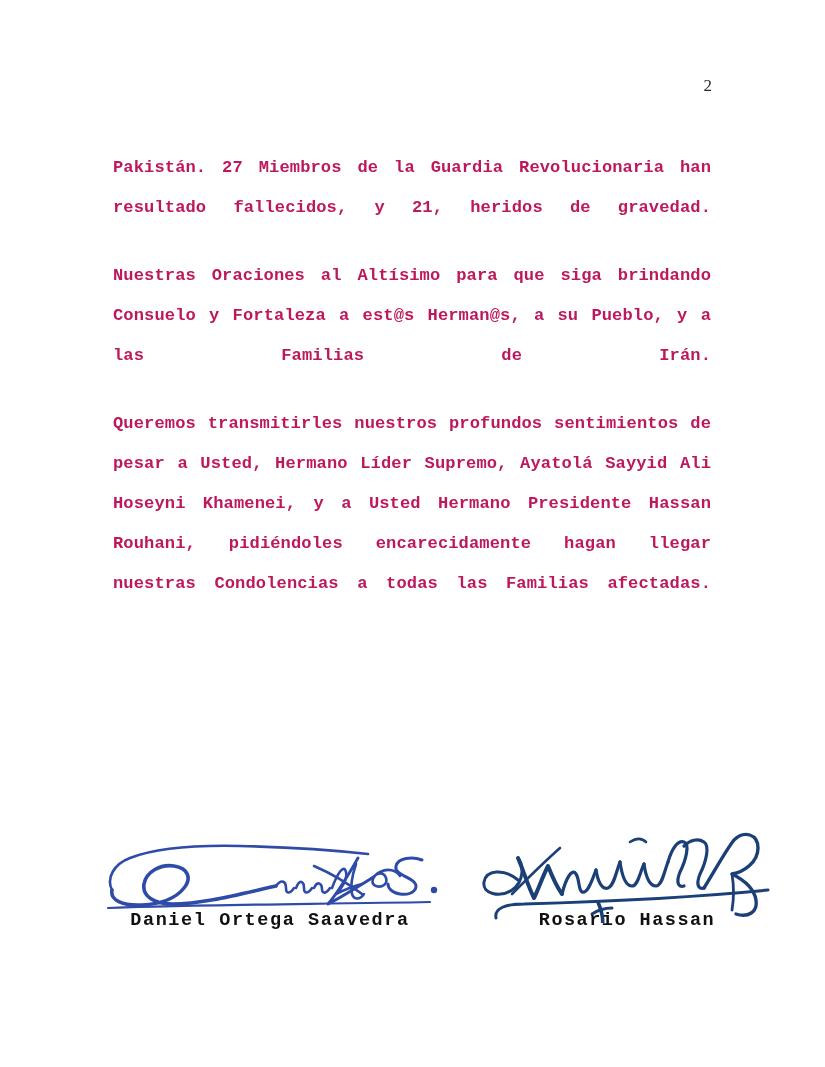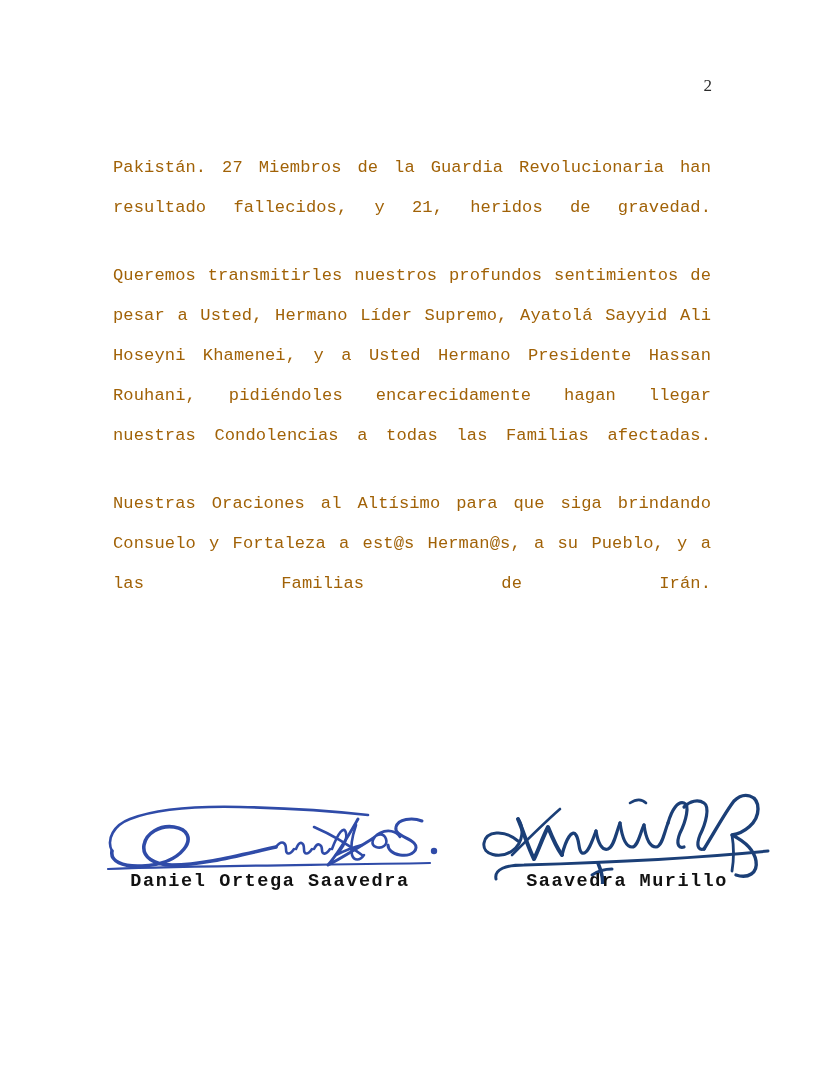--- a/index.html
+++ b/index.html
@@ -30,42 +30,43 @@
   
   .body-block {
     position: absolute;
     left: 113px;
     top: 148px;
     width: 598px;
   }
   .para {
     font-size: 17.1px;
     line-height: 40px;
-    color: #a16207;
+    color: #be185d;
     text-align: justify;
     text-justify: inter-word;
     margin: 0 0 28px 0;
     letter-spacing: 0.1px;
+    font-weight: bold;
     -webkit-font-smoothing: none;
   }
   
   .para.justify-all {
     text-align-last: justify;
   }
   .para.closing {
     text-align: left;
     text-align-last: left;
     margin-bottom: 0;
   }
 
   
   .signatures {
     position: absolute;
     left: 0;
-    top: 789px;
+    top: 828px;
     width: 703px;
     height: 130px;
     padding-left: 41px;
   }
   .sig-block {
     position: absolute;
     top: 0;
   }
   .sig-block.left  { left: 100px;  width: 340px; }
   .sig-block.right { left: 478px;  width: 300px; }
@@ -94,22 +95,22 @@
 </style>
 </head>
 <body>
 
 <div class="page">
 
   <div class="page-number">2</div>
 
   <div class="body-block">
     <p class="para justify-all">Pakistán.  27 Miembros de la Guardia Revolucionaria han resultado fallecidos, y 21, heridos de gravedad.</p>
+    <p class="para justify-all">Nuestras Oraciones al Altísimo para que siga brindando Consuelo y Fortaleza a est@s Herman@s, a su Pueblo, y a las Familias de Irán.</p>
     <p class="para justify-all">Queremos transmitirles nuestros profundos sentimientos de pesar a Usted, Hermano Líder Supremo, Ayatolá Sayyid Ali Hoseyni Khamenei, y a Usted Hermano Presidente Hassan Rouhani, pidiéndoles encarecidamente hagan llegar nuestras Condolencias a todas las Familias afectadas.</p>
-    <p class="para justify-all">Nuestras Oraciones al Altísimo para que siga brindando Consuelo y Fortaleza a est@s Herman@s, a su Pueblo, y a las Familias de Irán.</p>
   </div>
 
   <div class="signatures">
 
     <div class="sig-block left">
       <svg class="sig-svg" width="340" height="90" viewBox="0 0 340 90">
         <g fill="none" stroke="#2f4ba8" stroke-linecap="round" stroke-linejoin="round">
 
           <path d="M12,62 C6,50 14,36 30,30 C56,20 96,17 140,18 C186,19 232,22 268,26" stroke-width="2.6"></path>
           <path d="M12,62 C10,72 22,78 42,77 C62,76 76,70 84,60 C92,50 88,40 74,38
@@ -160,17 +161,17 @@
           <path d="M226,60 C236,44 248,22 256,12 C266,2 280,6 280,20 C280,34 266,44 254,46
                    C266,52 276,60 278,72 C280,84 270,90 258,86" stroke-width="3.4"></path>
           <path d="M254,46 C256,58 256,70 254,82" stroke-width="2.8"></path>
 
           <path d="M18,90 C16,80 28,76 46,76 C110,74 210,70 290,62" stroke-width="3"></path>
 
           <path d="M120,74 C124,84 126,92 124,98" stroke-width="3.6"></path>
           <path d="M114,86 C120,82 128,80 134,80" stroke-width="3"></path>
         </g>
       </svg>
-      <div class="sig-name">Saavedra Murillo</div>
+      <div class="sig-name">Rosario Hassan</div>
     </div>
 
   </div>
 </div>
 
 </body></html>

